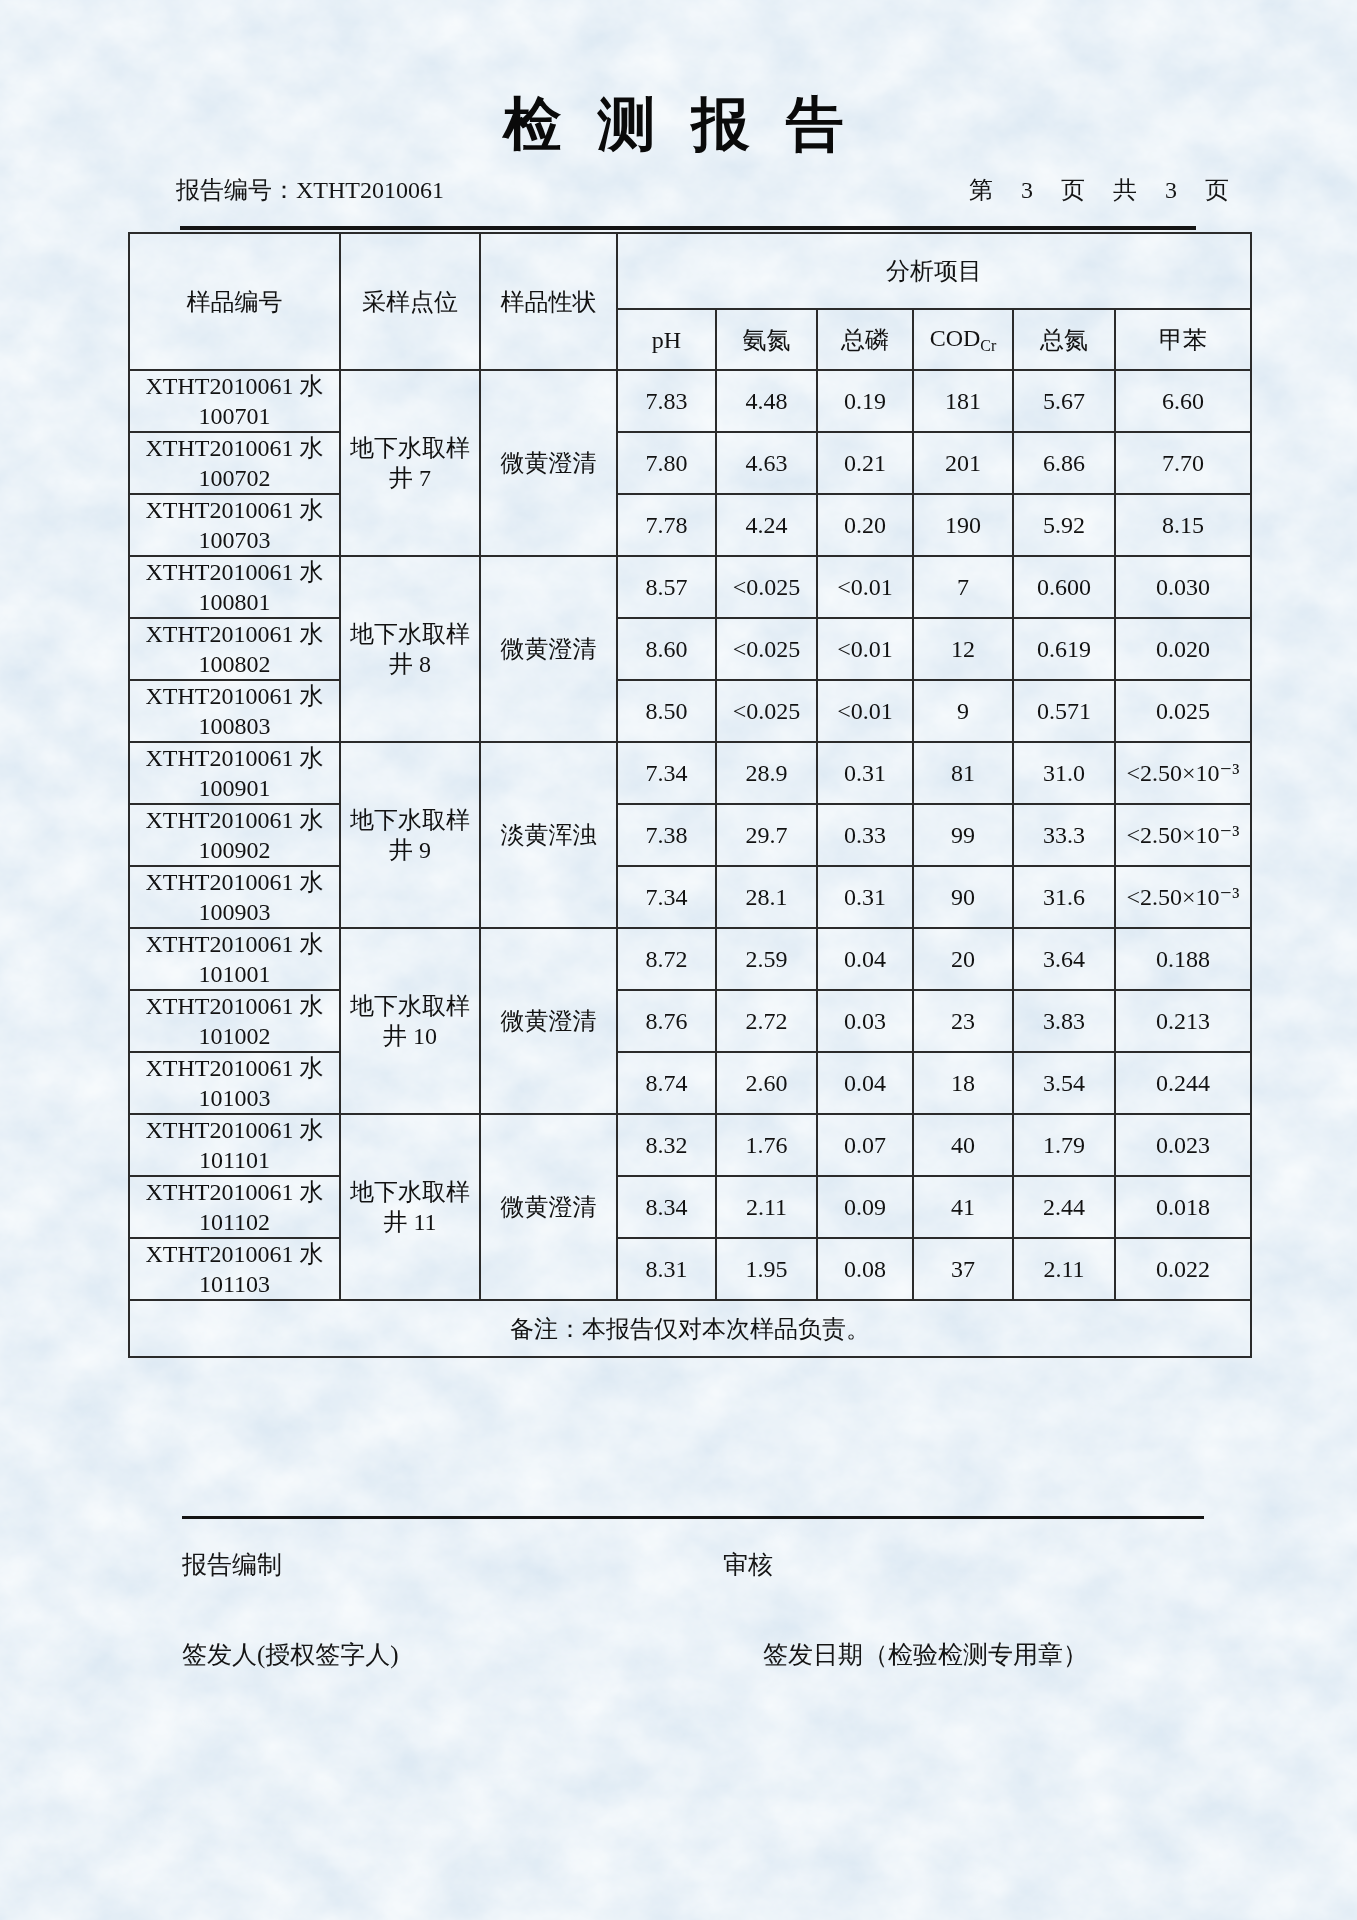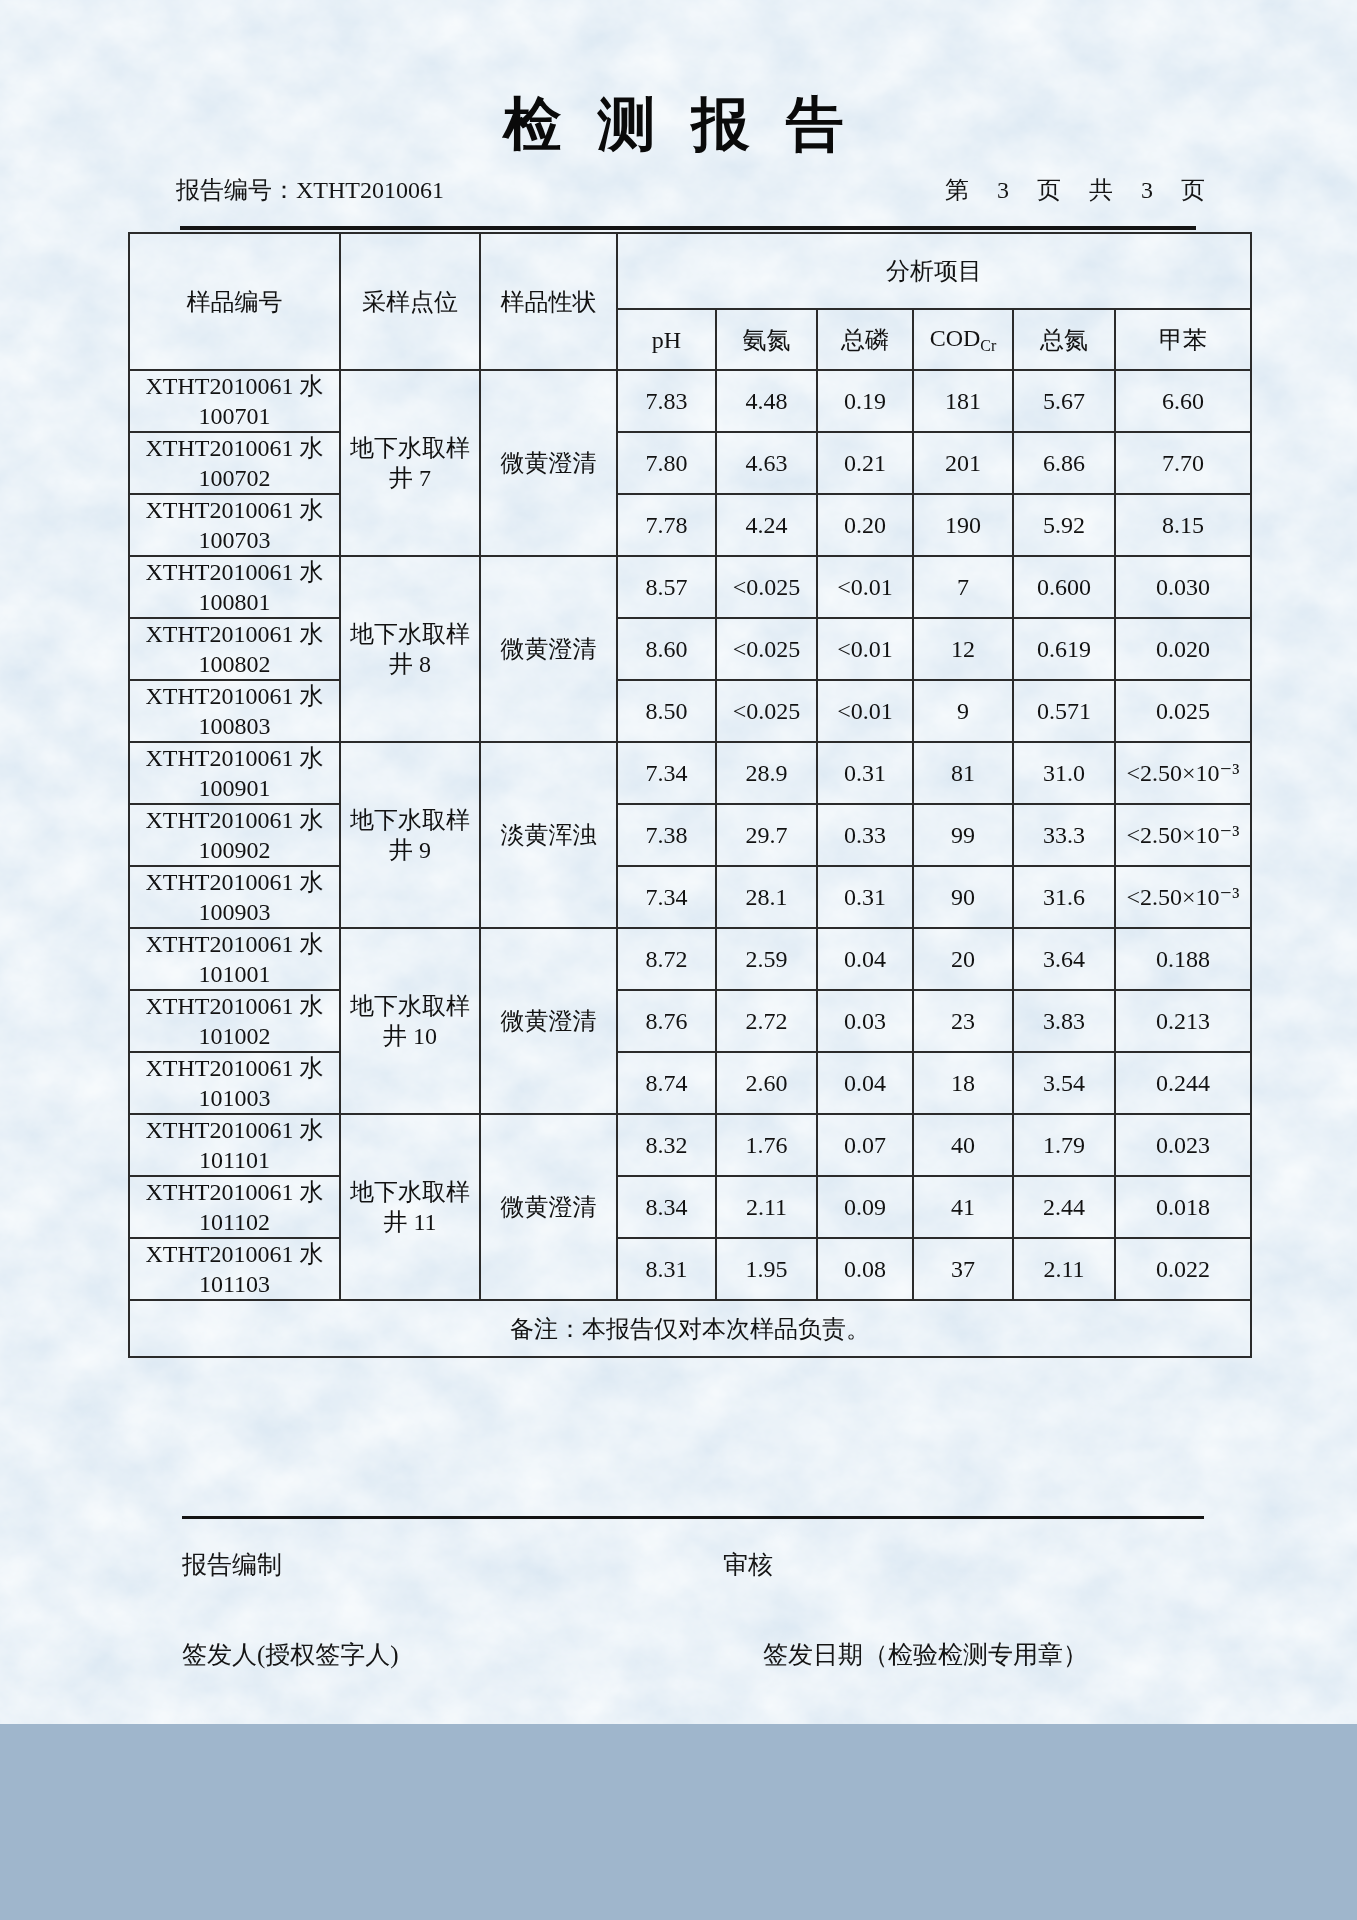--- a/index.html
+++ b/index.html
@@ -1,38 +1,38 @@
 <!DOCTYPE html>
 <html lang="zh"><head>
 <meta charset="utf-8">
 <style>
   html,body{margin:0;padding:0;}
   body{background:#9fb6cc;}
   .page{
     position:relative;
-    width:1357px;height:1724px;
+    width:1357px;height:1920px;
     margin:0 auto;
     overflow:hidden;
     background:#cfe0ef;
     font-family:"Liberation Serif","DejaVu Serif",serif;
     color:#151515;
   }
   .paper-bg{position:absolute;left:0;top:0;width:1357px;height:1920px;display:block;}
   .content{position:absolute;left:0;top:0;width:100%;height:100%;}
 
   .report-title{
     position:absolute;left:0;top:86px;width:100%;
     text-align:center;
     font-family:"Liberation Sans","DejaVu Sans",sans-serif;
     font-weight:900;font-size:58px;letter-spacing:10px;
     color:#0a0a0a;white-space:pre;
   }
   .report-meta-row{position:absolute;left:0;top:174px;width:100%;font-size:24px;}
   .report-no{position:absolute;left:176px;top:0;}
-  .page-indicator{position:absolute;right:152px;top:0;word-spacing:22px;}
+  .page-indicator{position:absolute;right:128px;top:0;word-spacing:22px;}
 
   .thick-rule{
     position:absolute;left:180px;top:226px;width:1016px;height:4px;
     background:#141414;
   }
 
   table.report-table{
     position:absolute;left:128px;top:232px;
     width:1122px;
     border-collapse:collapse;

